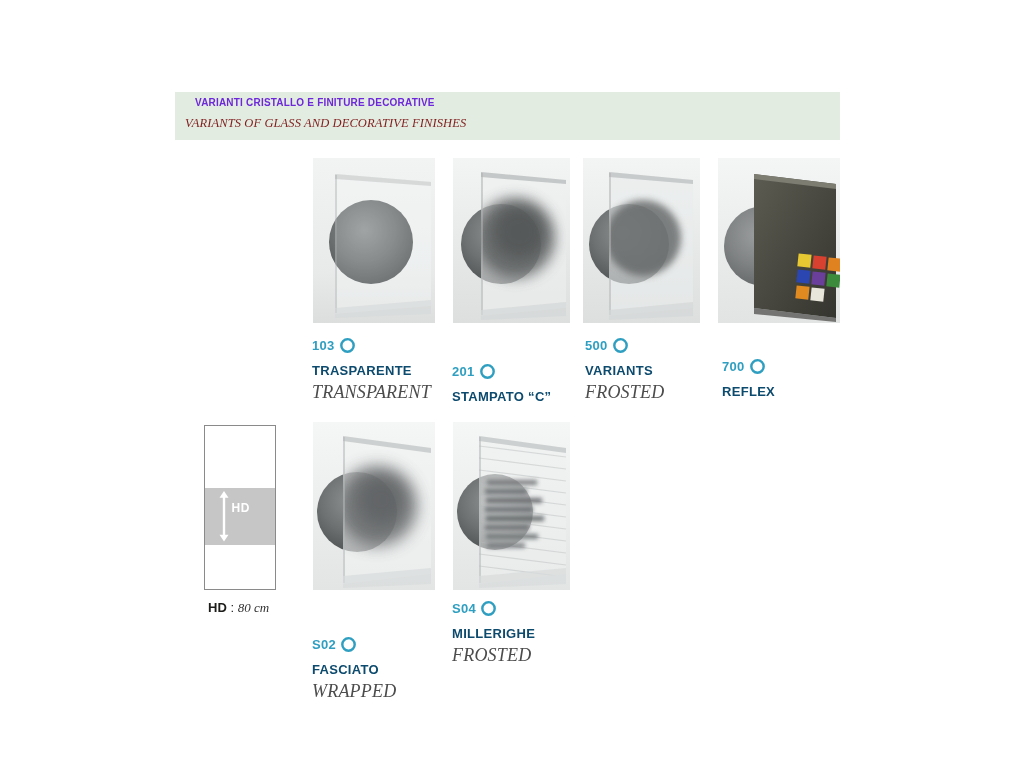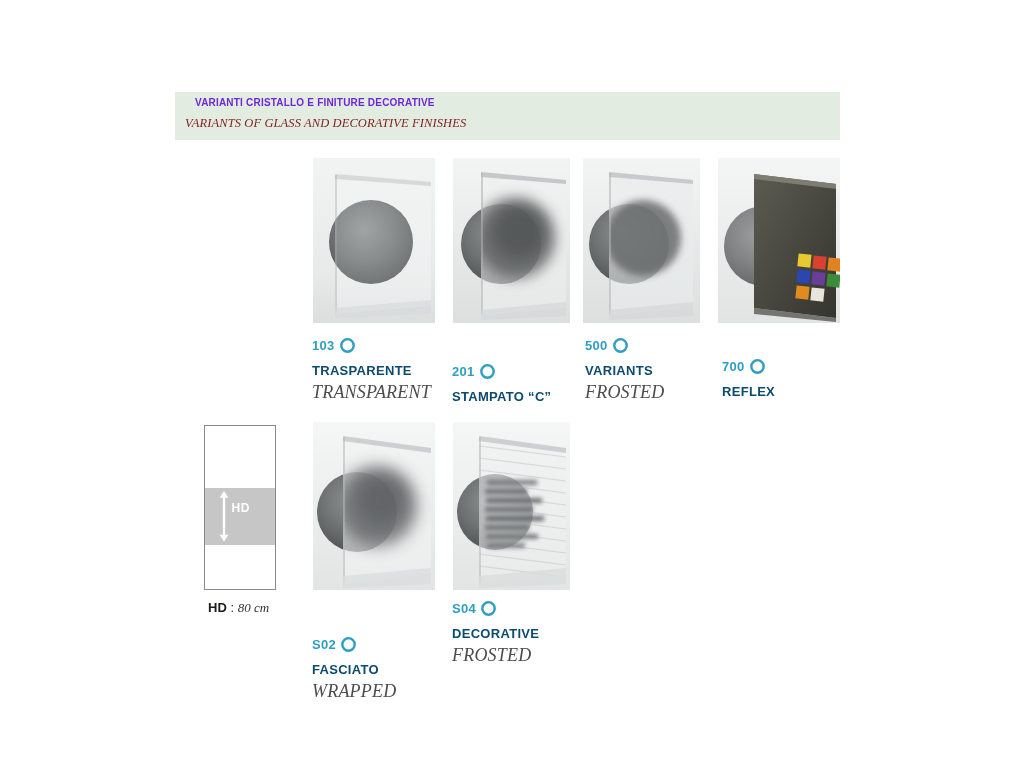--- a/index.html
+++ b/index.html
@@ -427,15 +427,15 @@
 </div>
 
 <div class="label-block" style="left:452px; top:599px;">
   <div class="code-row">
     <span class="code-text">S04</span>
     <svg class="code-icon" viewBox="0 0 16 16">
       <circle cx="8" cy="8" r="6.6" fill="none" stroke="#2f9fc1" stroke-width="2.6"></circle>
       <path d="M8 2.6 A5.4 5.4 0 0 1 12.6 6.2 L8 8 Z" fill="#ffffff"></path>
     </svg>
   </div>
-  <div class="name-it">DECORATIVE</div>
+  <div class="name-it">MILLERIGHE</div>
   <div class="name-en">FROSTED</div>
 </div>
 
 </body></html>

